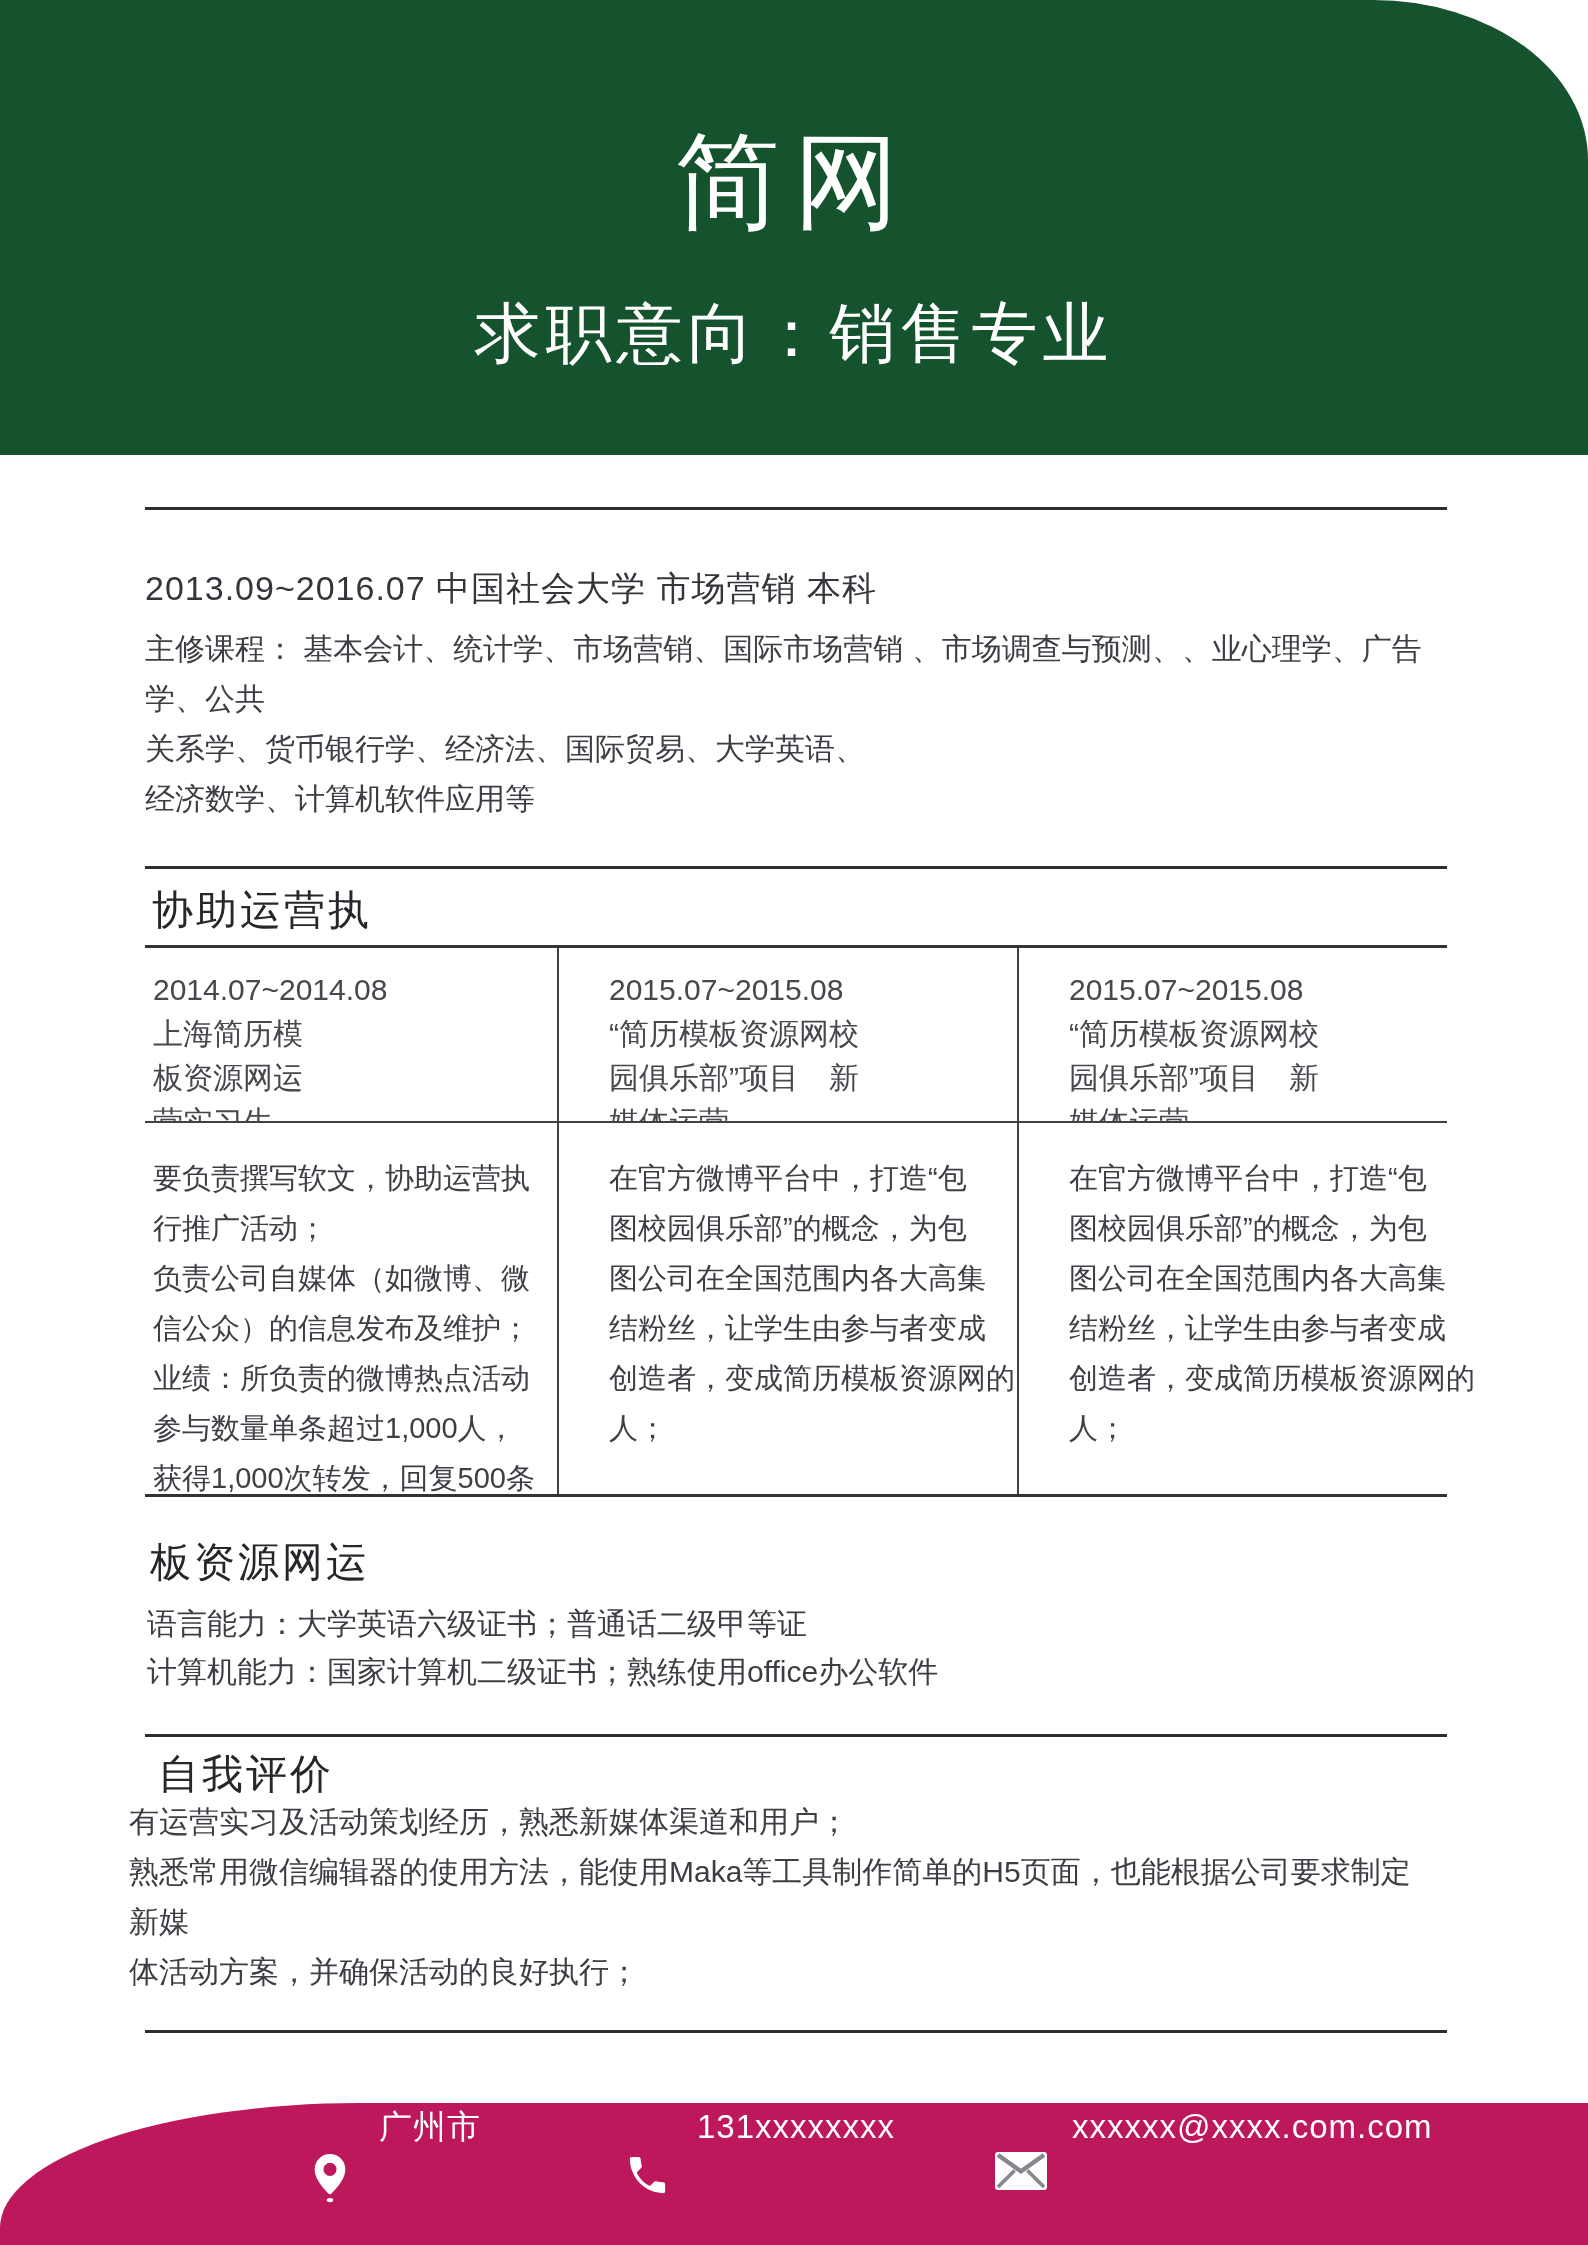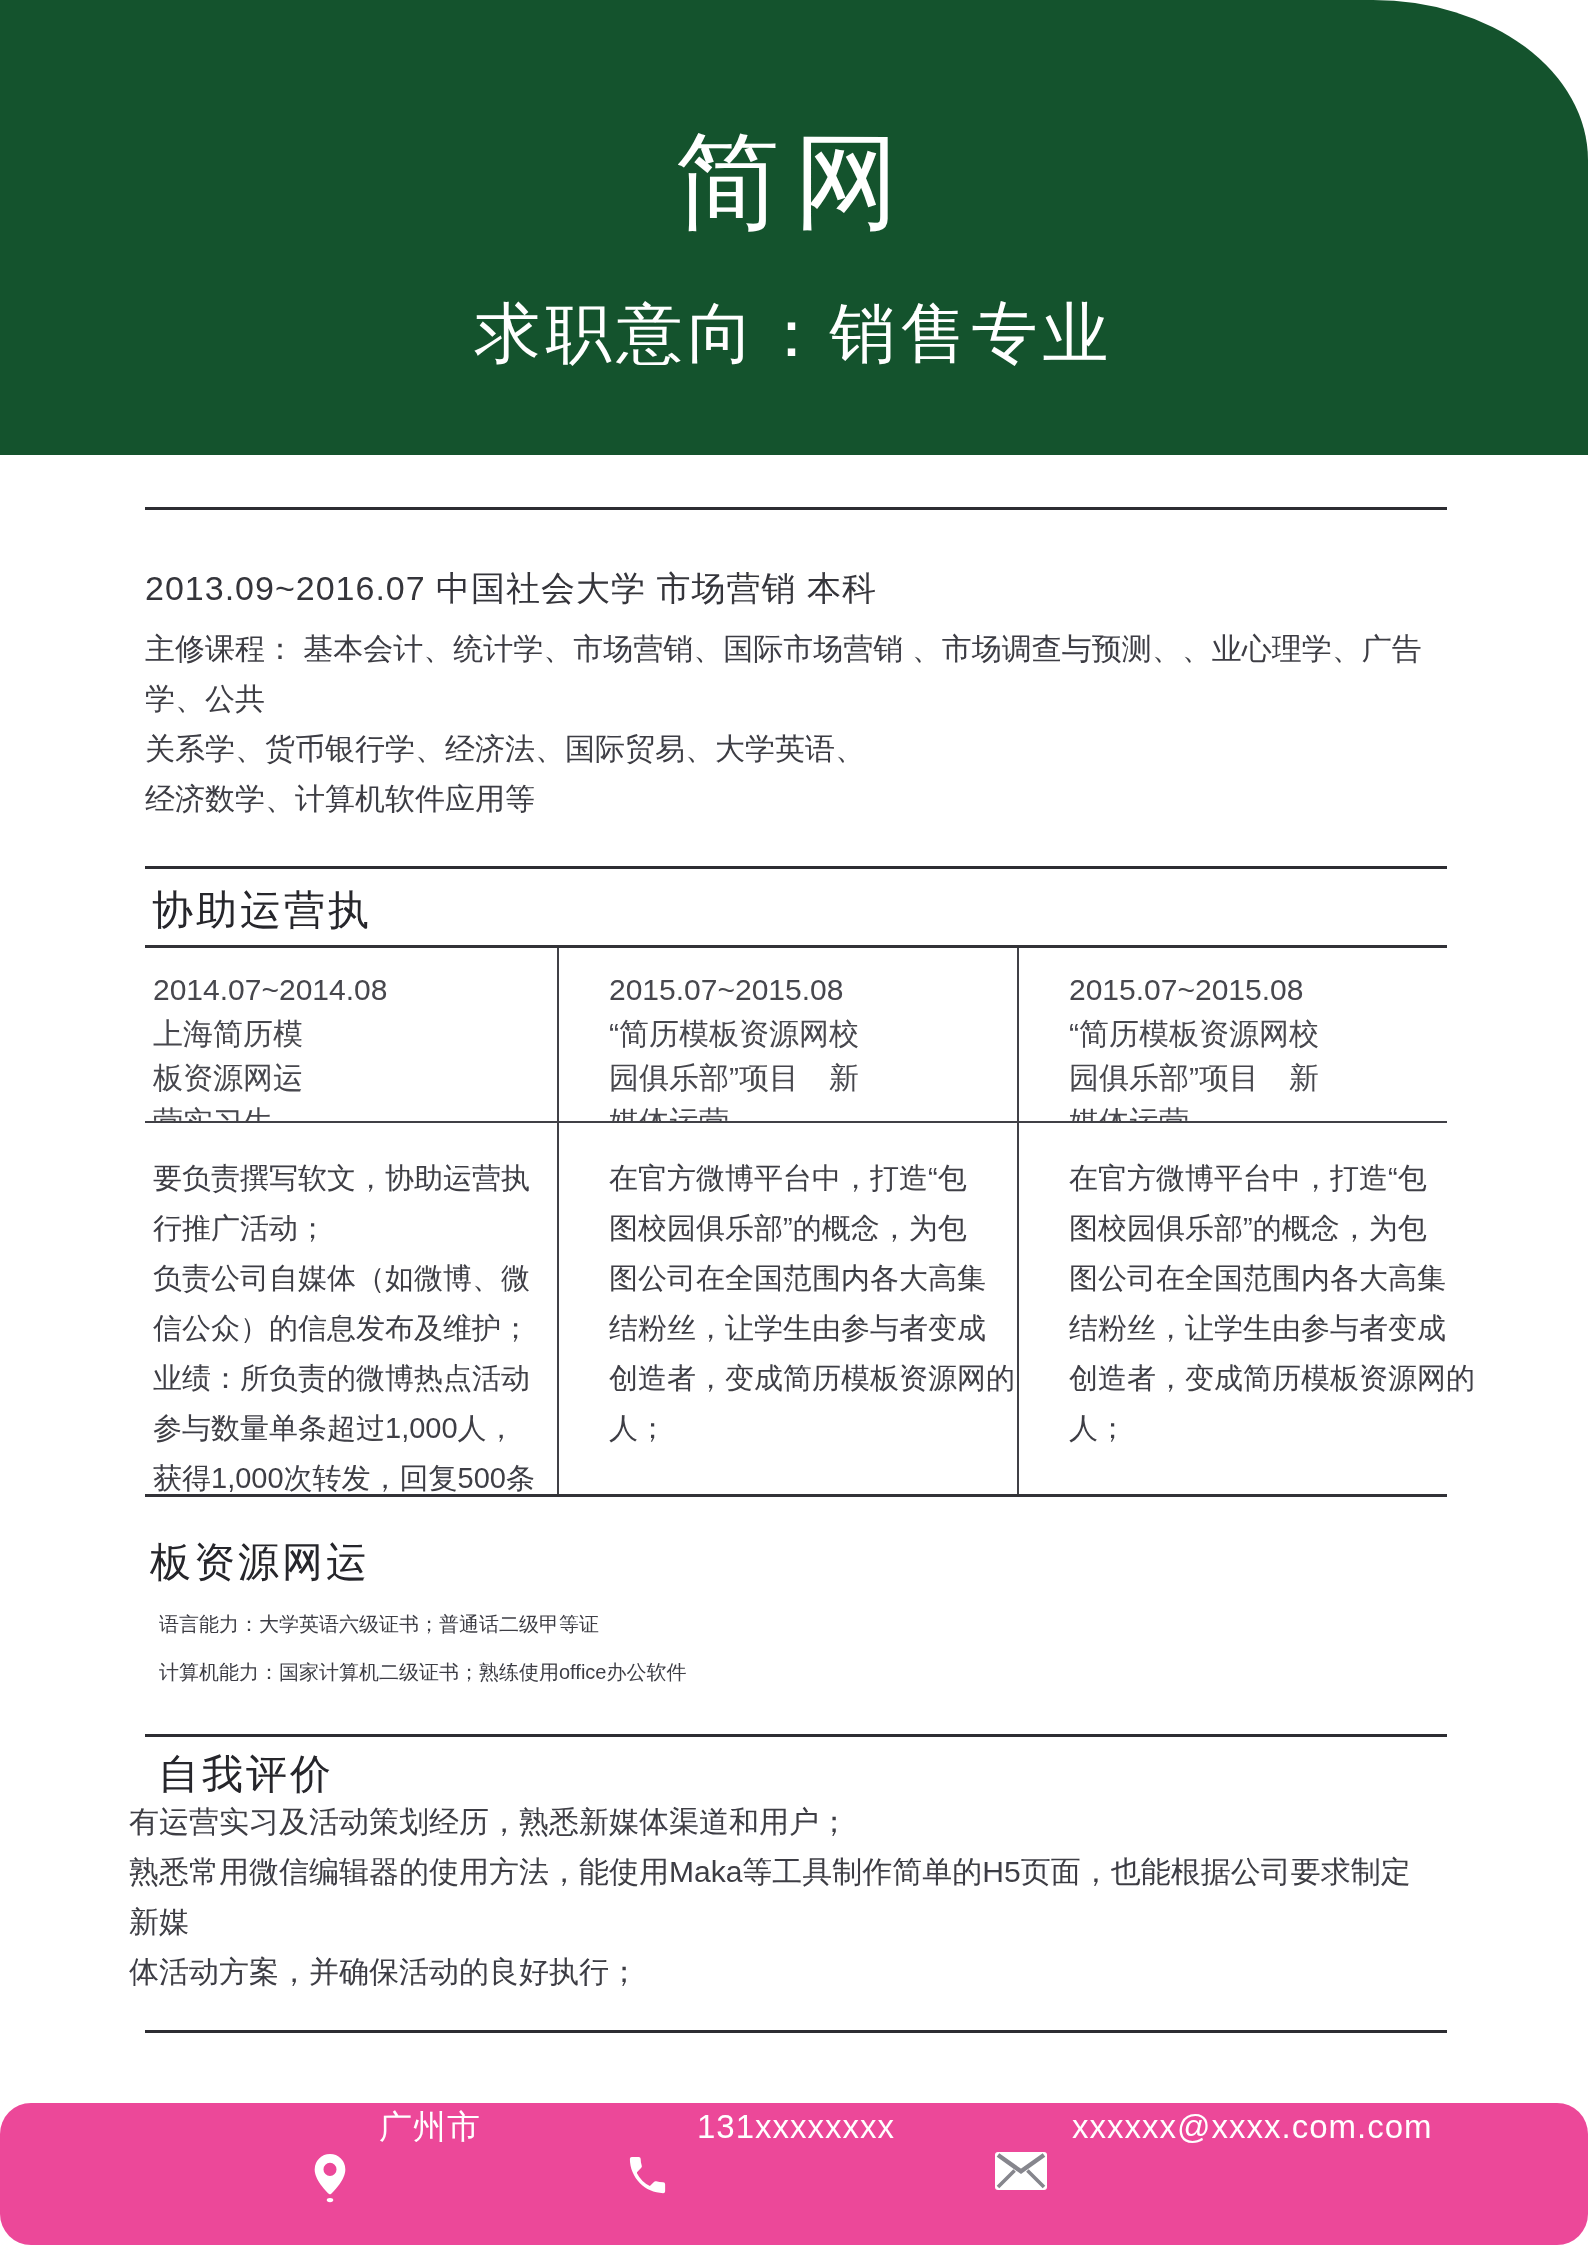--- a/index.html
+++ b/index.html
@@ -54,32 +54,32 @@
   .t-cell.c3{width:430px;padding:20px 0 0 50px;border-left:2px solid #404046;}
   .t-row-body .t-cell{padding-top:30px;overflow:visible;}
   .cell-period,.cell-title{
     font-size:30px;line-height:44px;color:#47474d;white-space:pre;
   }
   .cell-detail{
     font-size:29px;line-height:50px;color:#3e3e45;white-space:pre;
   }
   
   .skills-lines{
-    position:absolute;left:147px;top:1600px;font-size:20px;line-height:48px;
-    color:#3d3d44;white-space:pre-line;margin-left:12px;
+    position:absolute;left:147px;top:1600px;font-size:30px;line-height:48px;
+    color:#3d3d44;white-space:pre-line;
   }
   
   .eval-body{
     position:absolute;left:129px;top:1797px;width:1310px;
     font-size:30px;line-height:50px;color:#3d3d44;white-space:pre-line;
   }
   
   .footer{
     position:absolute;left:0;top:2103px;width:1588px;height:142px;
-    background:#ec4899;border-top-left-radius:360px 125px;border-radius:31px;
+    background:#be185d;border-top-left-radius:360px 125px;
   }
   .f-label{
     position:absolute;top:4px;font-size:33px;line-height:1.2;color:#ffffff;letter-spacing:1px;
   }
   .f-loc{left:379px;} .f-phone{left:697px;} .f-mail{left:1072px;}
   .f-icon{position:absolute;top:49px;}
   .f-icon-pin{left:307px;} .f-icon-phone{left:624px;} .f-icon-mail{left:995px;}
 </style>
 </head>
 <body>

